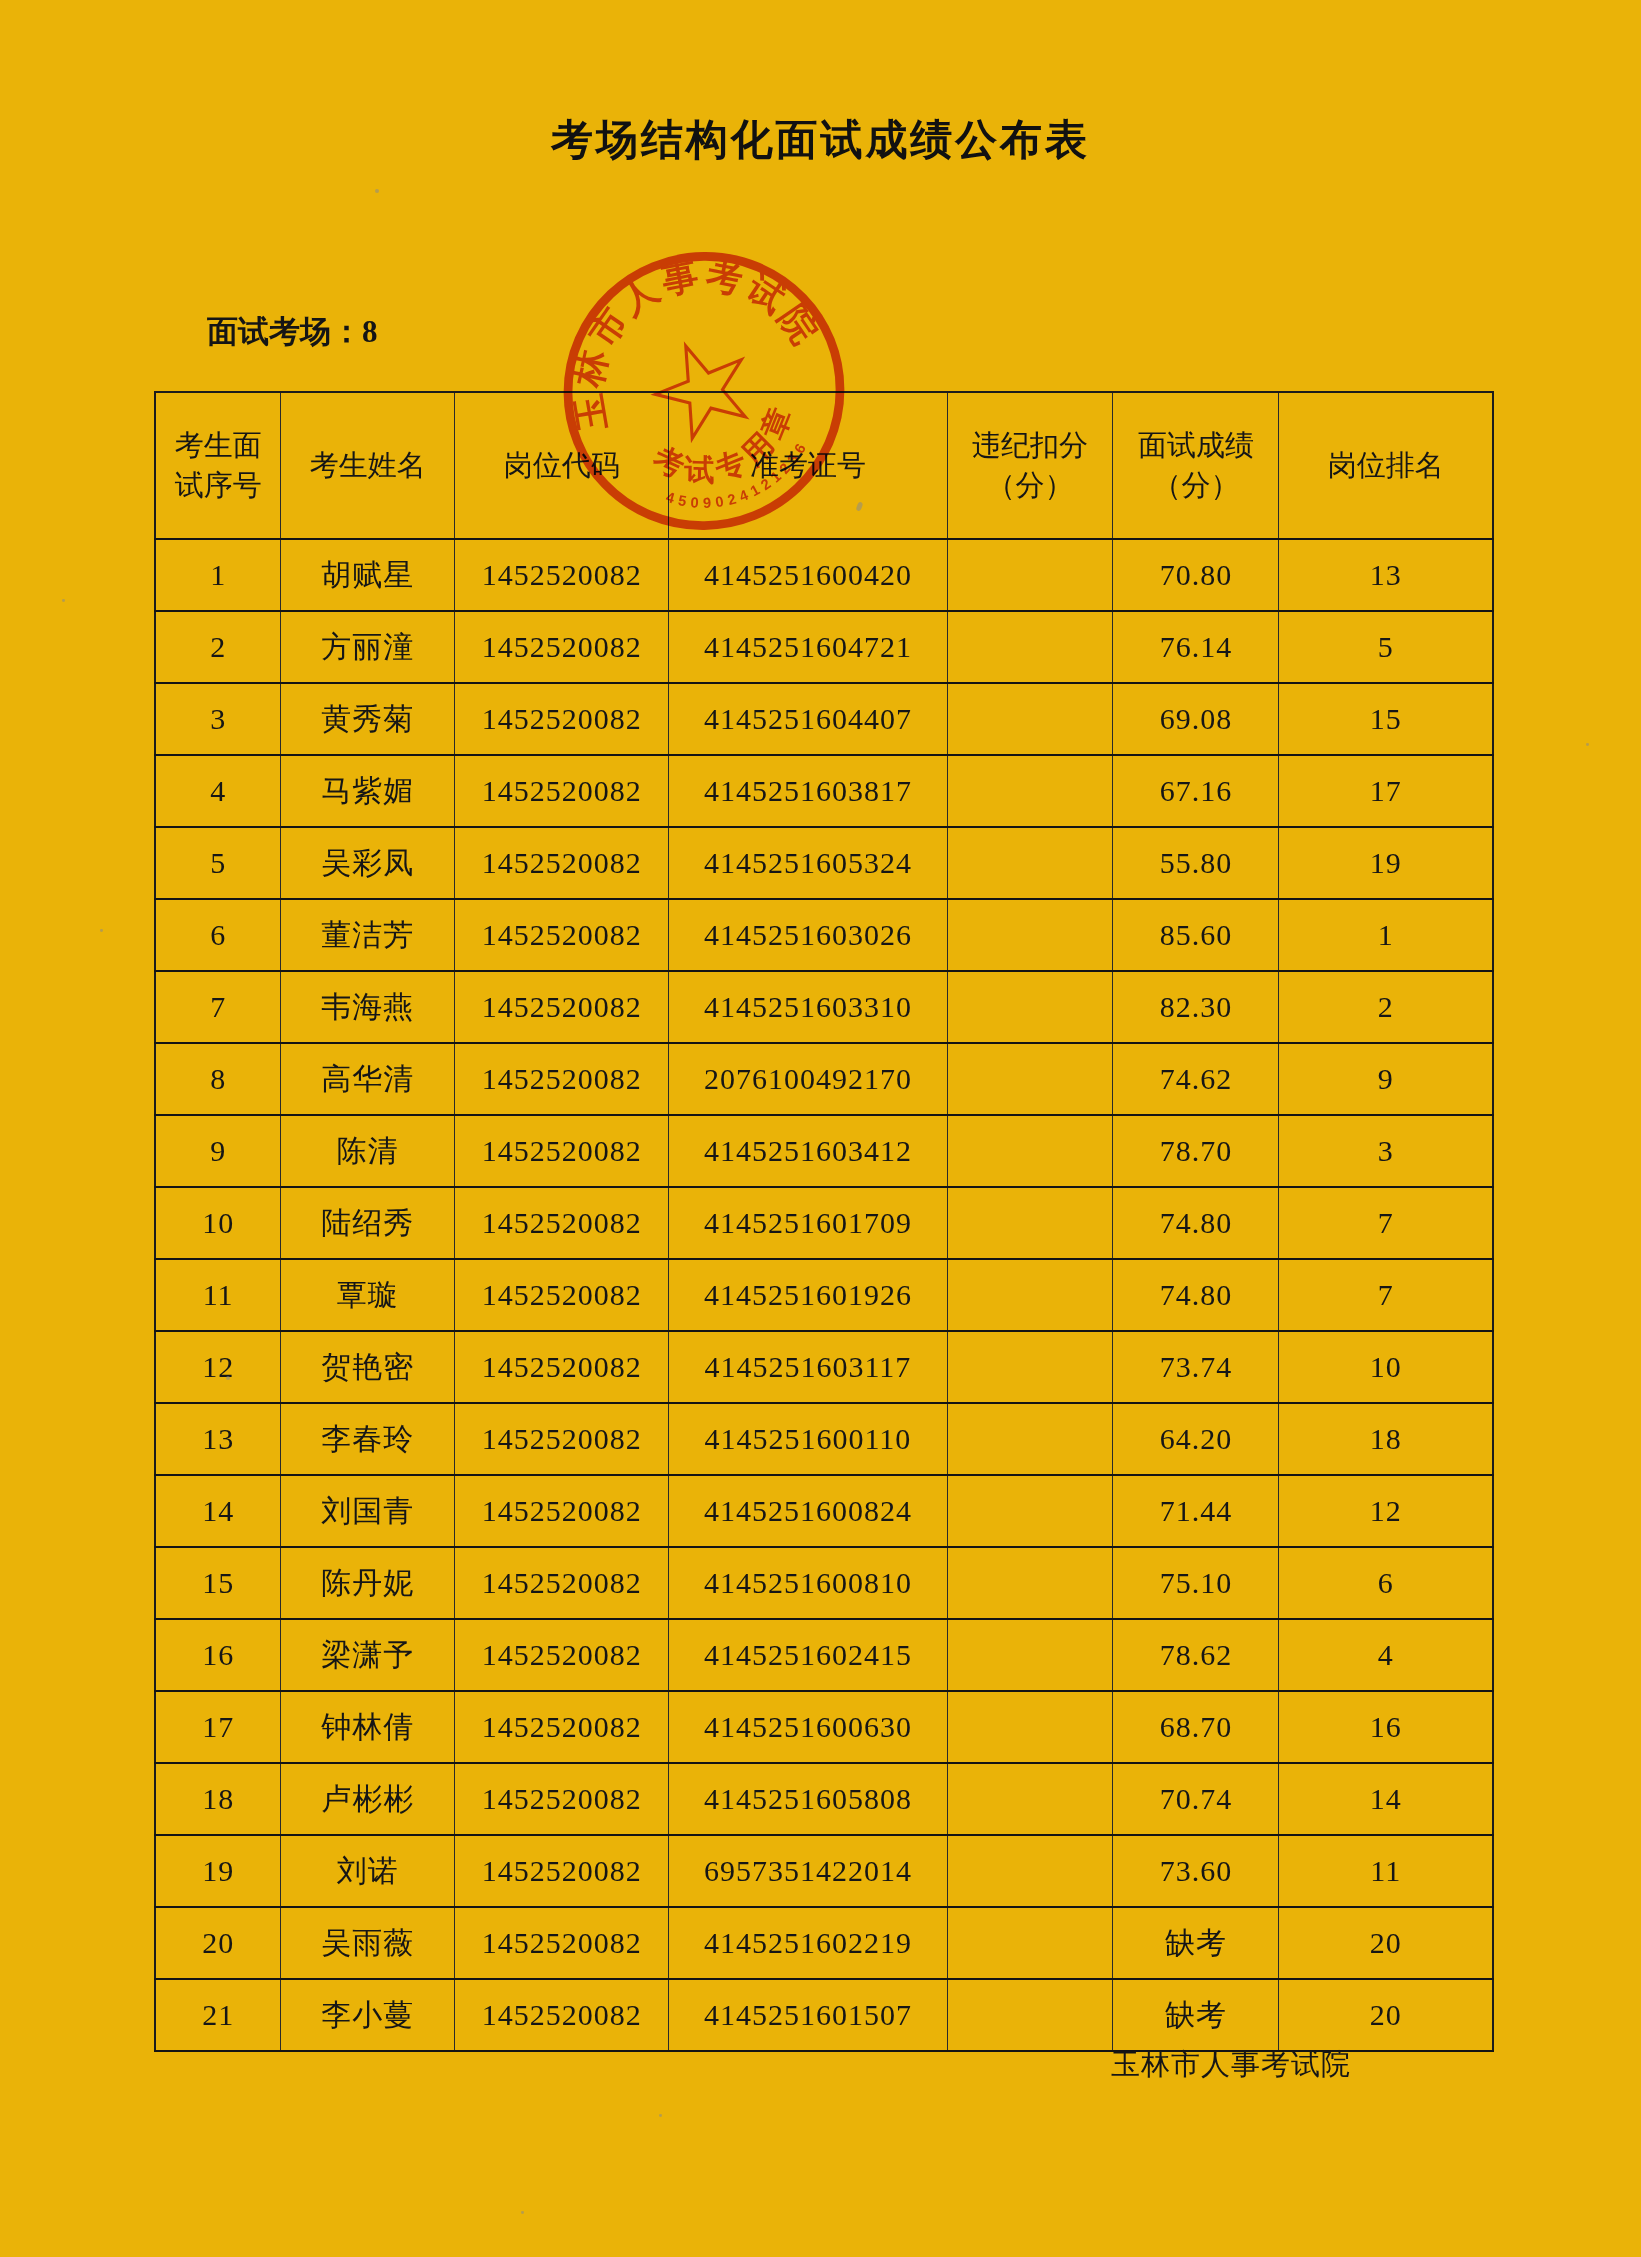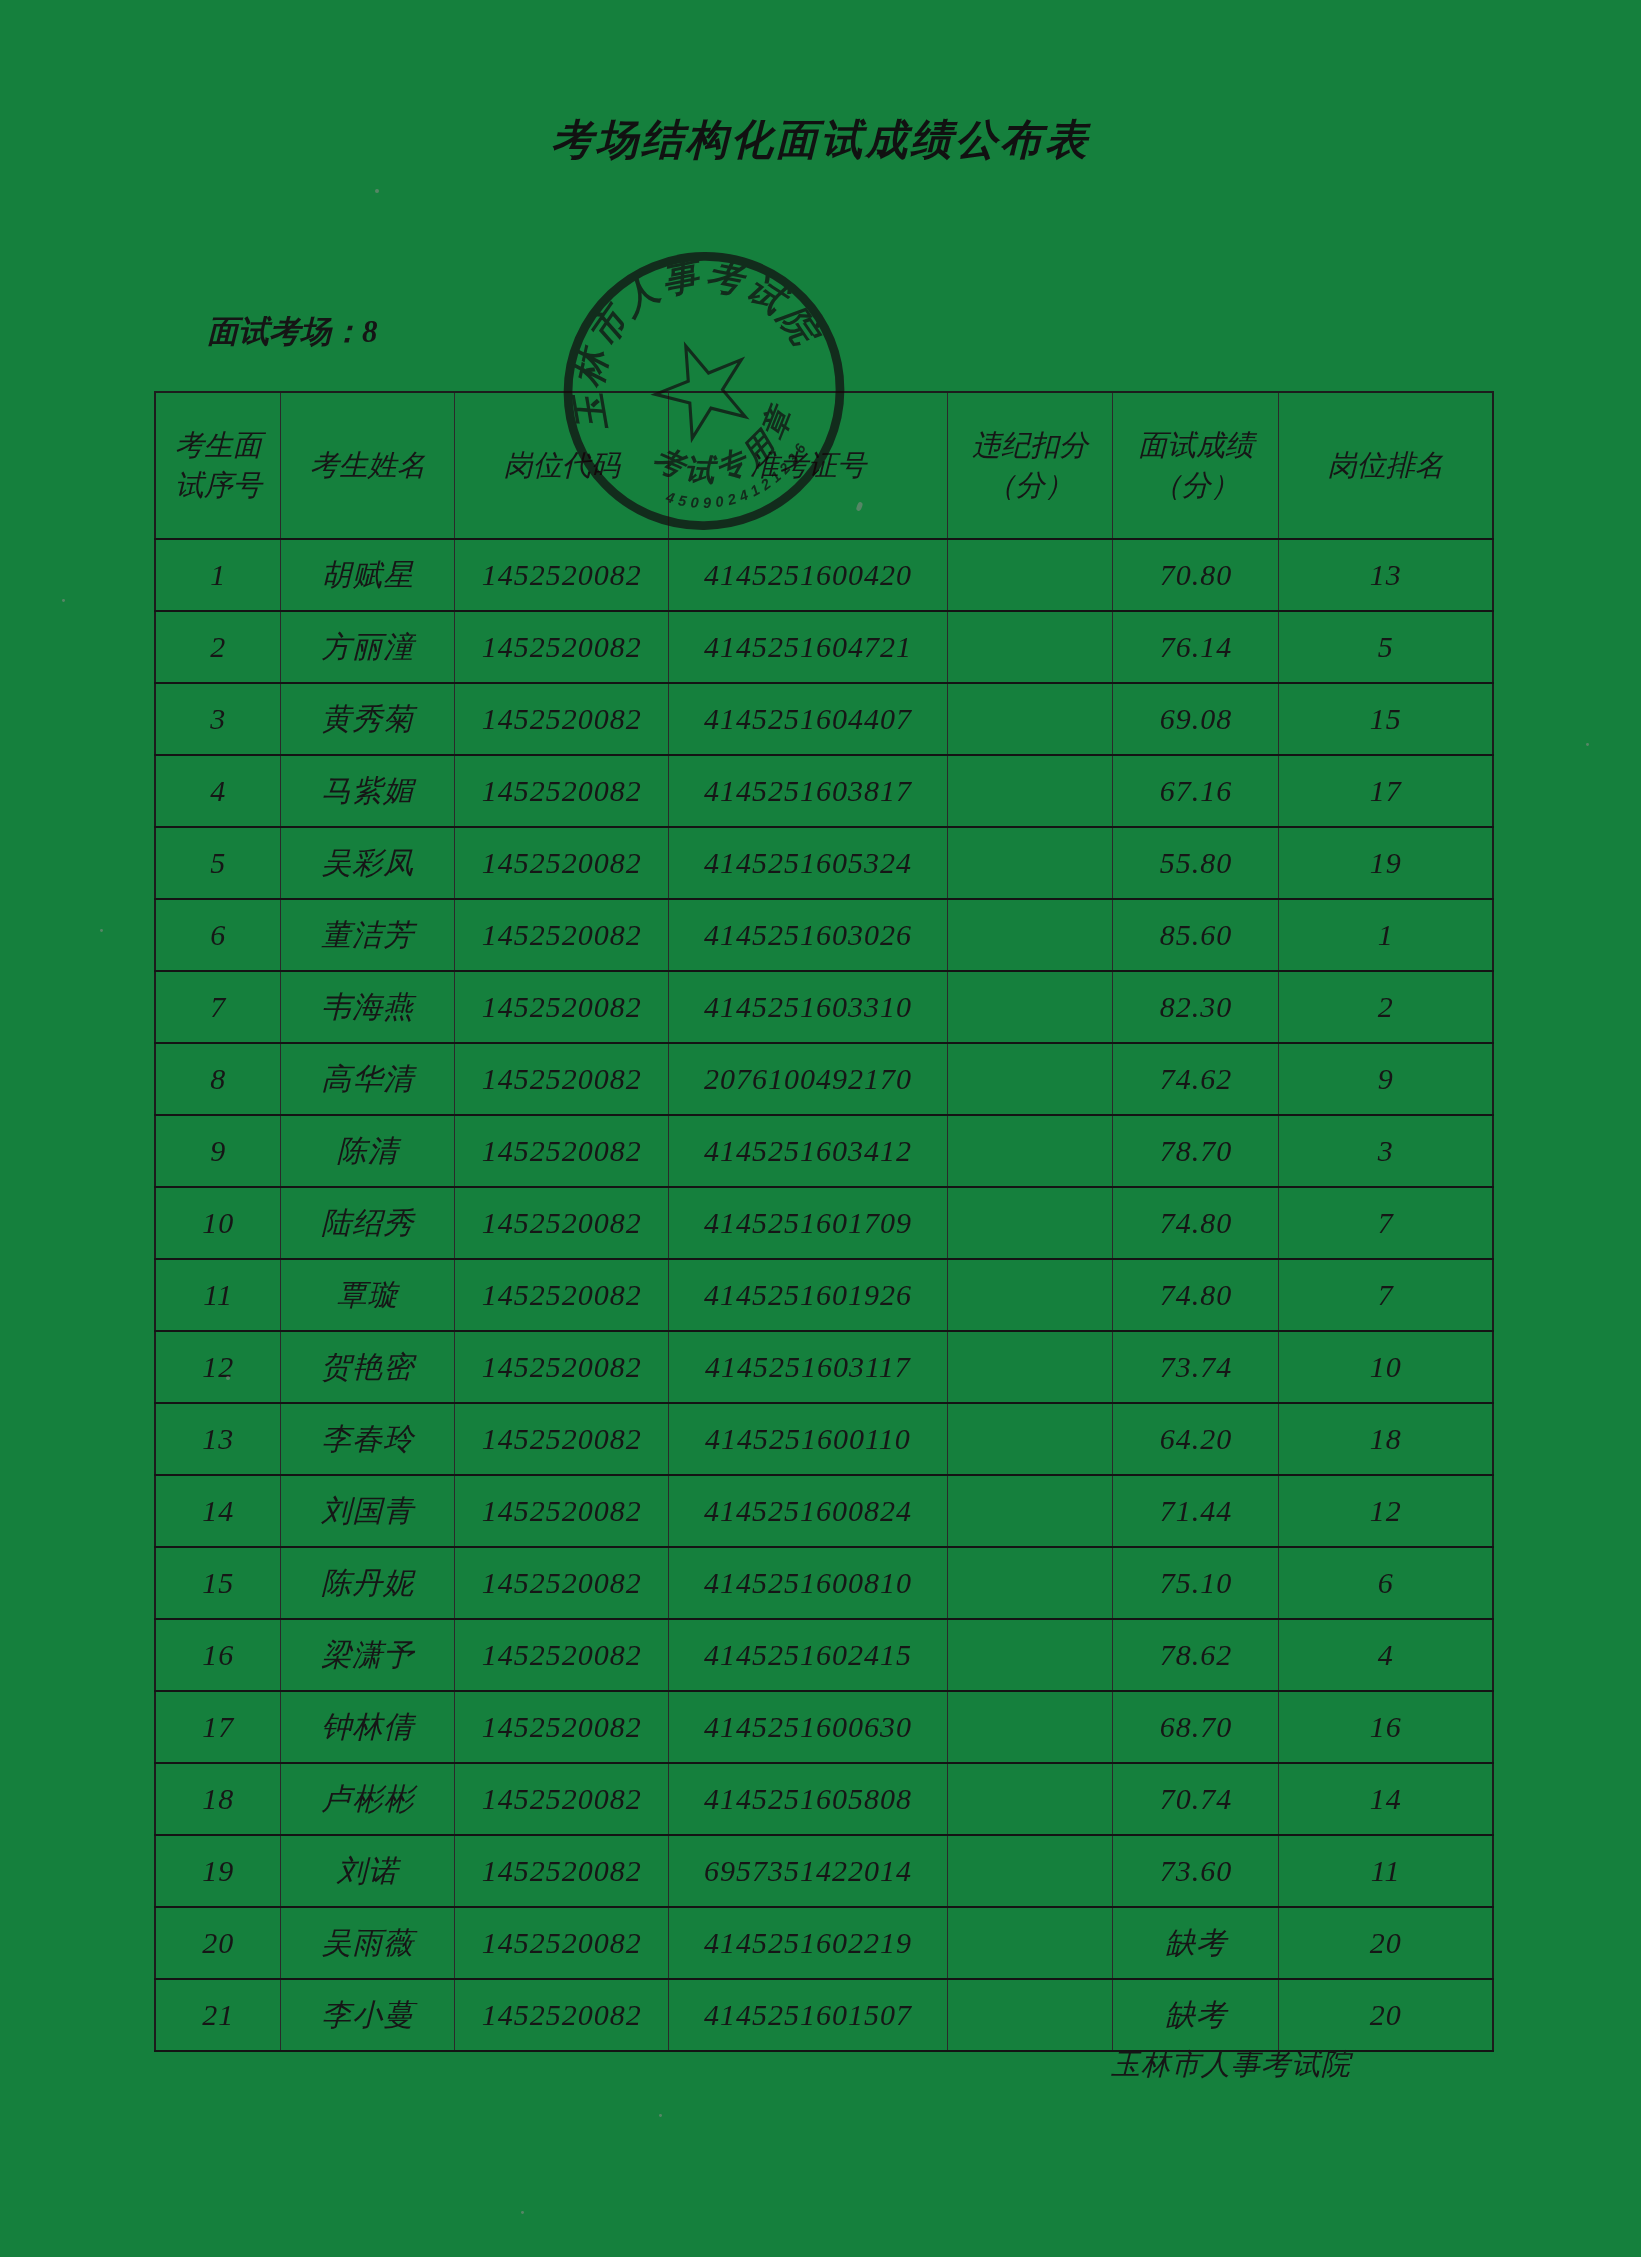--- a/index.html
+++ b/index.html
@@ -1,23 +1,22 @@
 <!DOCTYPE html>
 <html><head>
 <meta charset="utf-8">
 <style>
   html,body{margin:0;padding:0;background:#e8e8e6;}
   .page{
     position:relative;
     width:1641px;height:2257px;
-    background:#15803d;
+    background:#eab308;
     font-family:"Liberation Serif","DejaVu Serif",serif;
     color:#1a1a1a;
     overflow:hidden;
-    font-style:italic;
   }
   .title{
     position:absolute;top:112px;left:0;width:1641px;
     text-align:center;
     font-family:"Liberation Sans","DejaVu Sans",sans-serif;
     font-size:42px;font-weight:bold;letter-spacing:2.9px;
     color:#111;
   }
   .meta-row{
     position:absolute;top:311px;left:154px;width:1340px;

